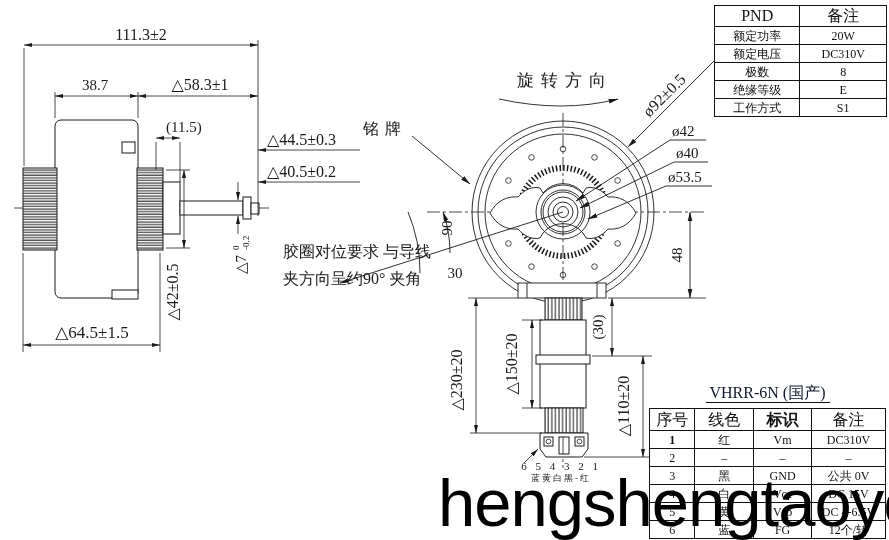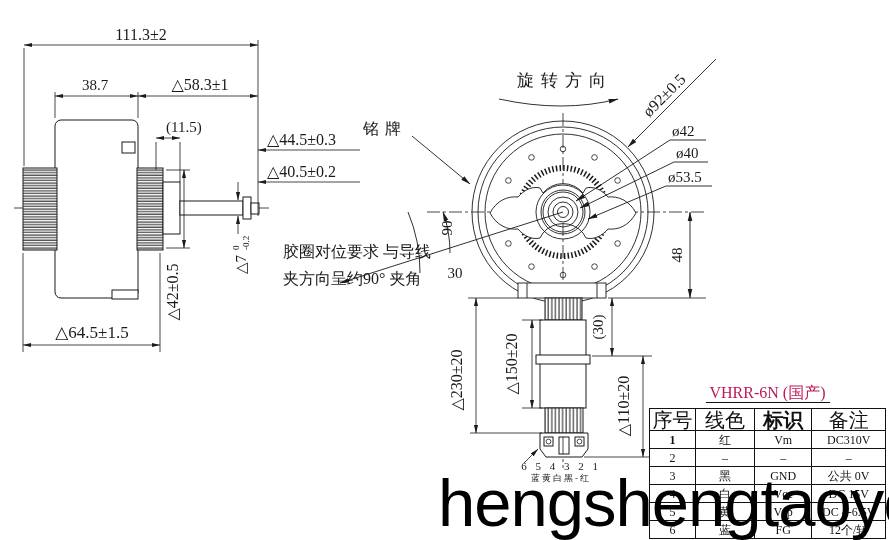--- a/index.html
+++ b/index.html
@@ -17,26 +17,26 @@
   table.cadtbl td{border:1.4px solid #111;text-align:center;vertical-align:middle;
                   color:#111;line-height:1;padding:0 2px;}
   #spec-table{left:714px;top:5px;width:173px;}
   #spec-table td{height:17px;font-size:12px;}
   #spec-table tr.hdr td{height:20px;font-size:16px;}
   #spec-table td.c1{width:86px;}
   #spec-table td.c2{width:86px;}
 
   #wire-table{left:649px;top:408px;width:237px;}
   #wire-table td{height:17px;font-size:12px;}
-  #wire-table tr.hdr td{height:21px;font-size:20px;}
+  #wire-table tr.hdr td{height:21px;font-size:16px;}
   #wire-table td.w1{width:47px;} #wire-table td.w2{width:64px;margin-top:27px;}
   #wire-table td.w3{width:60px;font-weight:bold;} #wire-table td.w4{width:76px;}
 
   #wire-title{position:absolute;left:649px;top:383px;width:237px;text-align:center;
-              z-index:2;font-size:16px;color:#be185d;}
+              z-index:2;font-size:16px;color:#0f172a;}
   #wire-title span{border-bottom:1.4px solid #111;padding:0 4px 1px 4px;}
 
   #watermark{position:absolute;left:438px;top:464px;z-index:5;color:#000;
              font-family:"Liberation Sans",sans-serif;font-size:67px;font-weight:400;
              white-space:nowrap;letter-spacing:-1px;}
 </style>
 </head>
 <body>
 
 <div id="stage">
@@ -214,20 +214,48 @@
   <g>
     <text class="dim-lg" x="462" y="380" text-anchor="middle" transform="rotate(-90 462 380)">△230±20</text>
     <text class="dim-lg" x="517" y="364" text-anchor="middle" transform="rotate(-90 517 364)">△150±20</text>
     <text class="dim" x="603" y="327" text-anchor="middle" transform="rotate(-90 603 327)">(30)</text>
     <text class="dim-lg" x="629" y="406" text-anchor="middle" transform="rotate(-90 629 406)">△110±20</text>
     <text x="561" y="470" text-anchor="middle" style="font-size:11px;font-family:'Liberation Serif',serif;letter-spacing:3px;">6 5 4 3 2 1</text>
     <text x="561" y="481" text-anchor="middle" style="font-size:9px;font-family:'Liberation Serif',serif;letter-spacing:2px;">蓝黄白黑-红</text>
   </g>
 </svg>
 
+<table id="spec-table" class="cadtbl">
+  <tbody>
+        <tr class="hdr">
+    <td class="c1">PND</td>
+    <td class="c2">备注</td>
+  </tr>
+  <tr>
+    <td>额定功率</td>
+    <td>20W</td>
+  </tr>
+  <tr>
+    <td>额定电压</td>
+    <td>DC310V</td>
+  </tr>
+  <tr>
+    <td>极数</td>
+    <td>8</td>
+  </tr>
+  <tr>
+    <td>绝缘等级</td>
+    <td>E</td>
+  </tr>
+  <tr>
+    <td>工作方式</td>
+    <td>S1</td>
+  </tr>
+</tbody>
+    </table>
 
 <div id="wire-title">
   <span>VHRR-6N (国产)</span>
 </div>
 <table id="wire-table" class="cadtbl">
   <tbody>
         <tr class="hdr">
     <td class="w1">序号</td>
     <td class="w2">线色</td>
     <td class="w3">标识</td>

